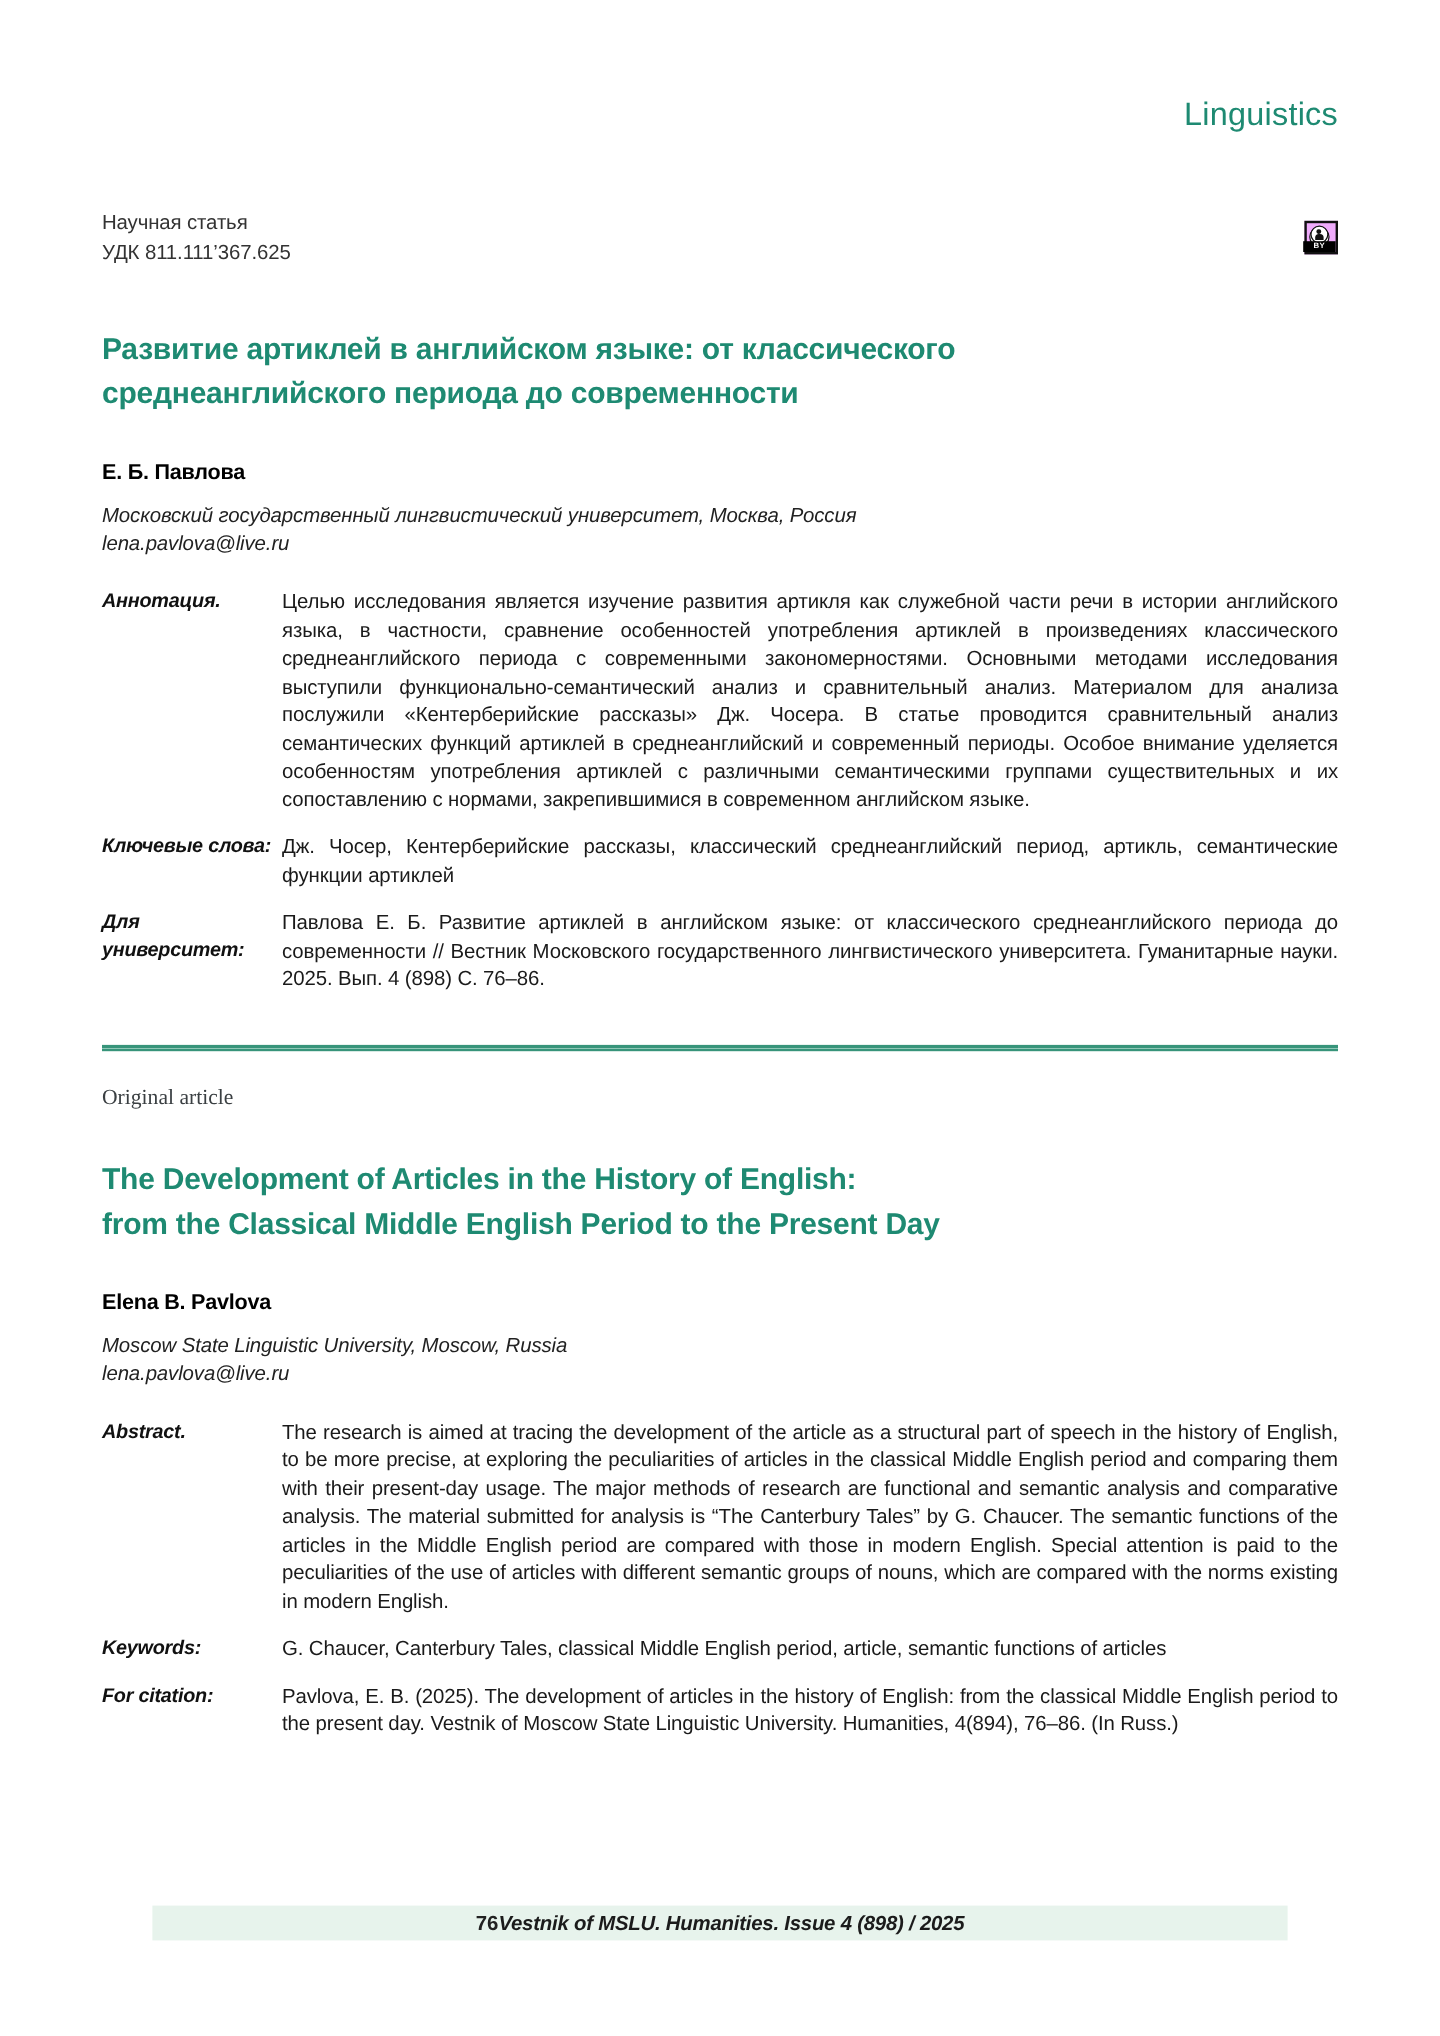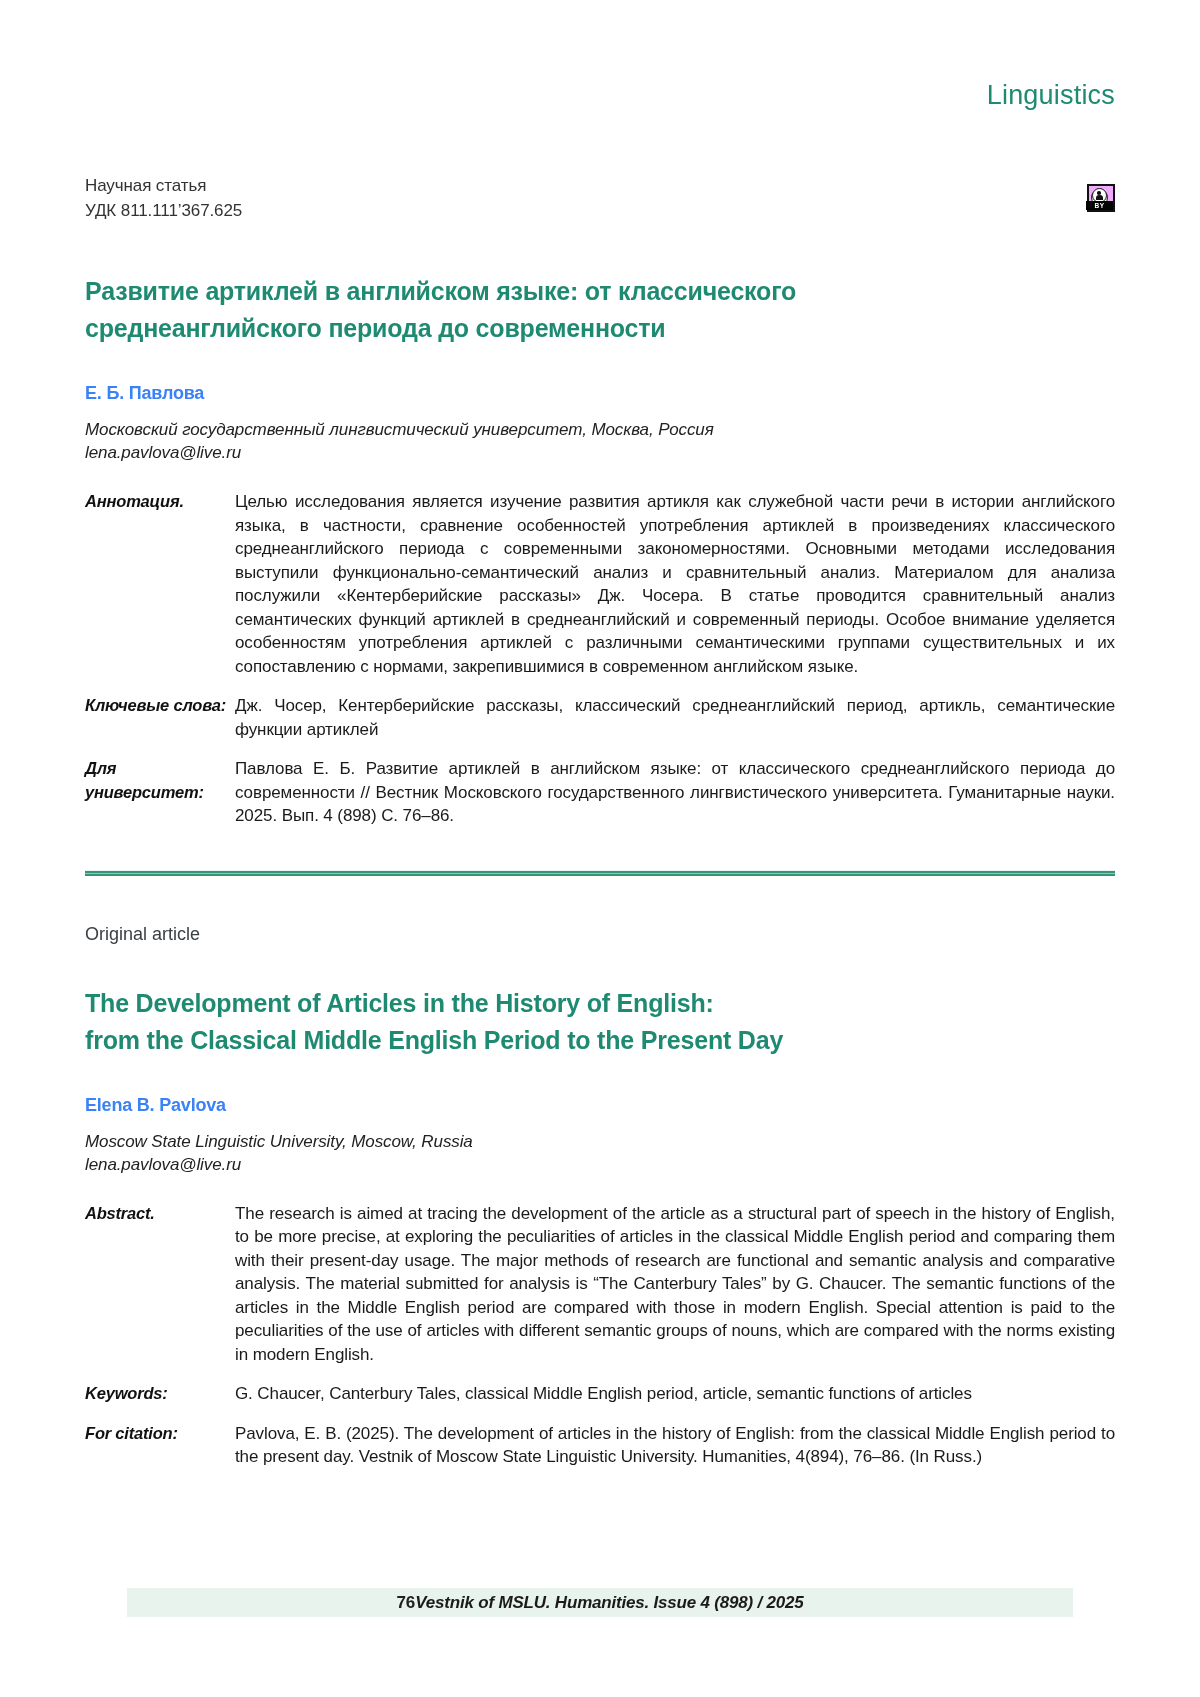--- a/index.html
+++ b/index.html
@@ -105,21 +105,21 @@
     line-height: 37px;
     color: #1e8a72;
     white-space: pre-line;
     letter-spacing: -0.2px;
   }
   .article-title.english { margin-top: 40px; }
   .author-name {
     margin-top: 36px;
     font-size: 18px;
     font-weight: 700;
-    color: #3b82f6;
+    color: #000000;
     letter-spacing: -0.2px;
   }
   .affiliation-block {
     margin-top: 14px;
     font-size: 17px;
     font-style: italic;
     line-height: 23px;
     color: #222222;
     letter-spacing: -0.1px;
   }
@@ -151,23 +151,24 @@
   .section-rule {
     margin-top: 42px;
     height: 6px;
     background: linear-gradient(to bottom,
       #e9f3ef 0px, #e9f3ef 1px,
       #37947a 1px, #37947a 3px,
       #8fc7b6 3px, #8fc7b6 4px,
       #37947a 4px, #37947a 6px);
   }
   .article-type-en {
-    margin-top: 48px;
+    margin-top: 28px;
     font-size: 18px;
     color: #3a3f42;
+    font-family: Liberation Serif, serif;
   }
   
   .footer-bar {
     position: absolute;
     left: 127px; right: 127px;
     top: 1588px;
     height: 29px;
     background: #e7f3ec;
     display: flex;
     justify-content: center;

